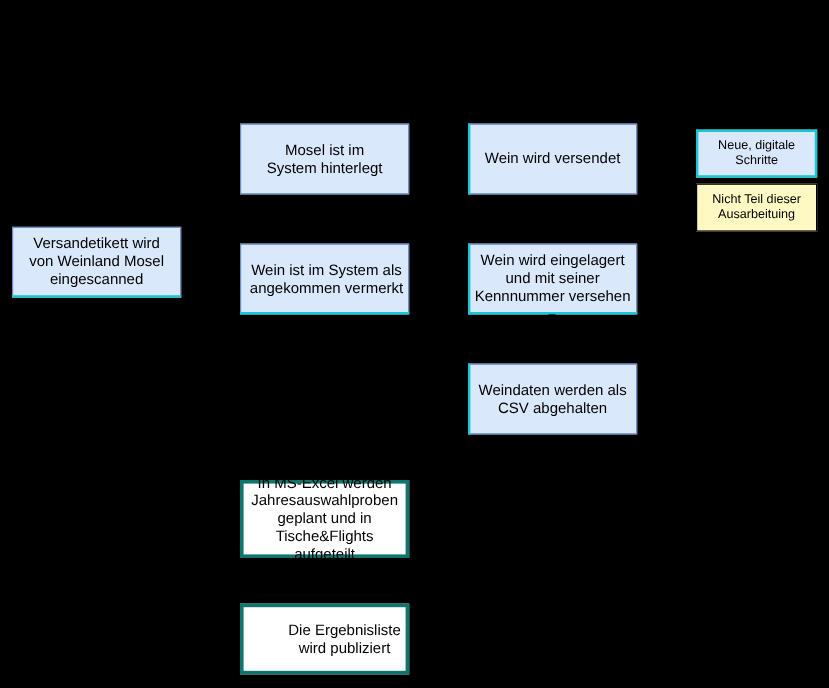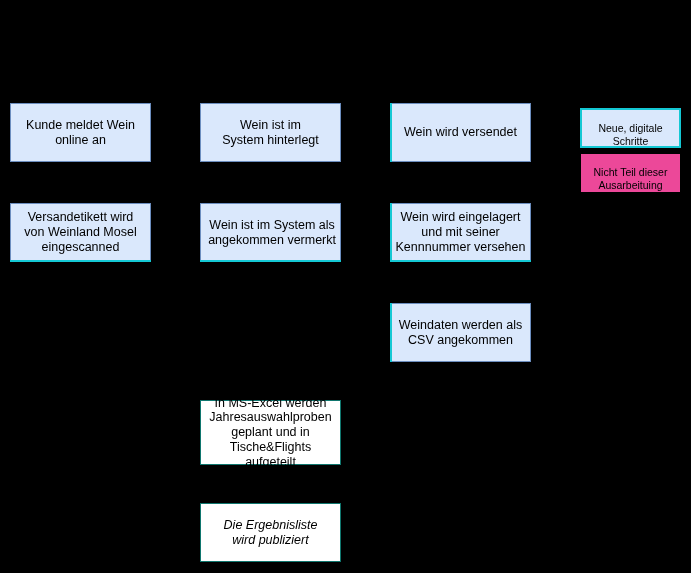--- a/index.html
+++ b/index.html
@@ -48,108 +48,105 @@
     position: absolute;
     left: -1px;
     right: -1px;
     bottom: -1px;
     height: 2px;
     background: #14C8D4;
   }
   
   .node.manual {
     background: #FFFFFF;
-    border: 1px solid #0f766e;
+    border: 3px solid #0f766e;
     font-size: 12.5px;
+    justify-content: flex-end;
   }
   
   .legend-item {
     position: absolute;
     box-sizing: border-box;
     display: flex;
-    align-items: flex-start;
+    align-items: center;
     justify-content: center;
     text-align: center;
     color: #000000;
     white-space: pre-line;
     line-height: 1.2;
     padding: 12px 3px;
   }
   .legend-item.digital {
     background: #DAE8FC;
     border: 2px solid #14C8D4;
     font-size: 10.5px;
   }
   .legend-item.manual {
-    background: #ec4899;
+    background: #fef9c3;
     border: 1px solid #000000;
     font-size: 10.5px;
   }
   
   .stub {
     position: absolute;
     background: #000000;
   }
 </style>
 </head>
 <body>
 
 <div id="canvas">
 
-  <div class="node digital" style="left:10px; top:103px; width:141px; height:59px;">
-    <span>Kunde meldet Wein
-online an</span>
-  </div>
 
   <div class="node digital" style="left:200px; top:103px; width:141px; height:59px;">
-    <span>Wein ist im
+    <span>Mosel ist im
 System hinterlegt</span>
   </div>
 
   <div class="node digital accent-left" style="left:390px; top:103px; width:141px; height:59px;">
     <span>Wein wird versendet</span>
   </div>
   <div class="stub" style="left:386px; top:128px; width:4px; height:6px;"></div>
 
-  <div class="node digital accent-bottom" style="left:10px; top:203px; width:141px; height:59px;">
+  <div class="node digital accent-bottom" style="left:10px; top:189px; width:141px; height:59px;">
     <span>Versandetikett wird
 von Weinland Mosel
 eingescanned</span>
   </div>
 
   <div class="node digital accent-bottom" style="left:200px; top:203px; width:141px; height:59px;justify-content:flex-end;">
     <span>Wein ist im System als
 angekommen vermerkt</span>
   </div>
 
   <div class="node digital accent-left accent-bottom" style="left:390px; top:203px; width:141px; height:59px;text-align:center;">
     <span>Wein wird eingelagert
 und mit seiner
 Kennnummer versehen</span>
   </div>
   <div class="stub" style="left:386px; top:228px; width:4px; height:6px;"></div>
   <div class="stub" style="left:457px; top:262px; width:6px; height:5px;"></div>
 
   <div class="node digital accent-left" style="left:390px; top:303px; width:141px; height:59px;">
     <span>Weindaten werden als
-CSV angekommen</span>
+CSV abgehalten</span>
   </div>
   <div class="stub" style="left:386px; top:328px; width:4px; height:6px;"></div>
 
 
   <div class="node manual" style="left:200px; top:400px; width:141px; height:65px;">
     <span>In MS-Excel werden
 Jahresauswahlproben
 geplant und in
 Tische&amp;Flights aufgeteilt</span>
   </div>
 
 
 
-  <div class="node manual" style="left:200px; top:503px; width:141px; height:59px;font-style:italic;">
+  <div class="node manual" style="left:200px; top:503px; width:141px; height:59px;">
     <span>Die Ergebnisliste
 wird publiziert</span>
   </div>
 
   <div class="legend-item digital" style="left:580px; top:108px; width:101px; height:40px;">
     <span>Neue, digitale Schritte</span>
   </div>
 
   <div class="legend-item manual" style="left:580px; top:153px; width:101px; height:40px;">
     <span>Nicht Teil dieser

